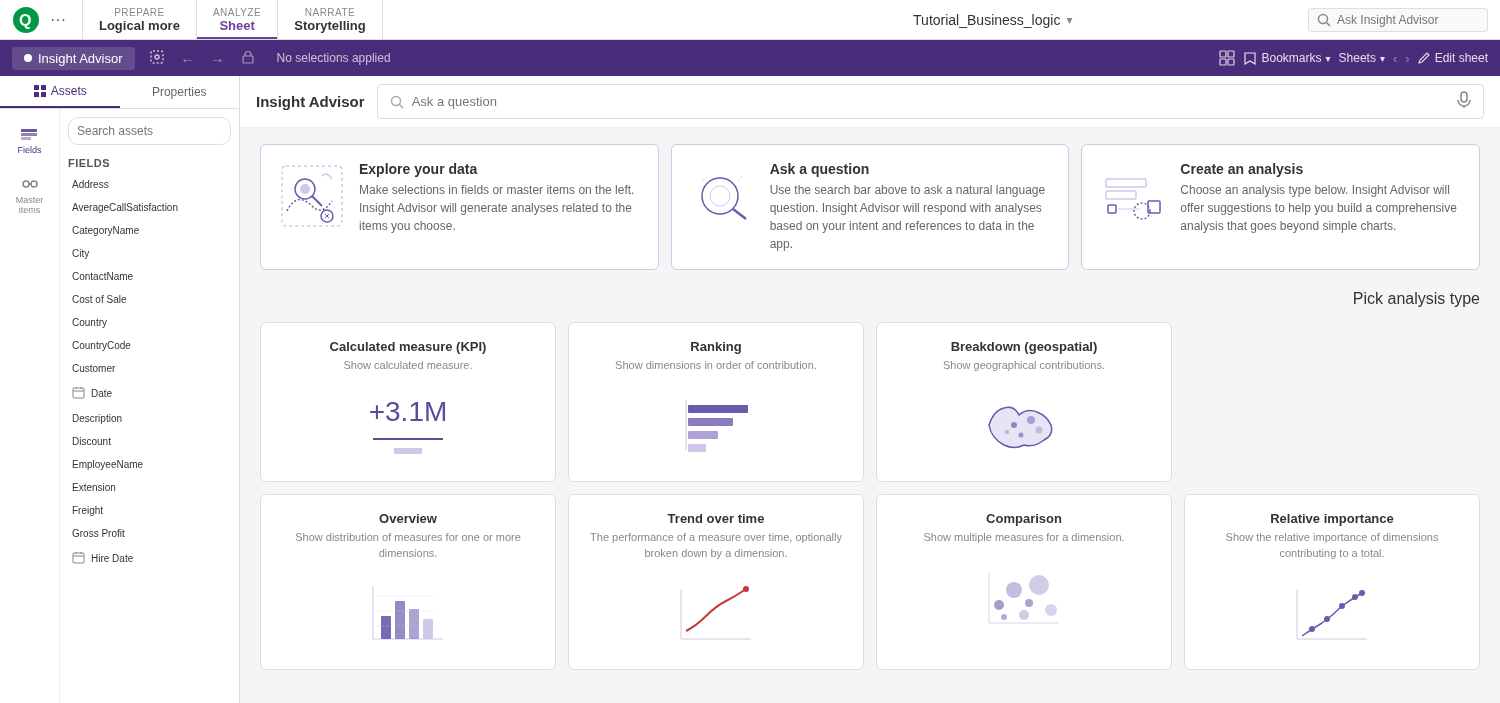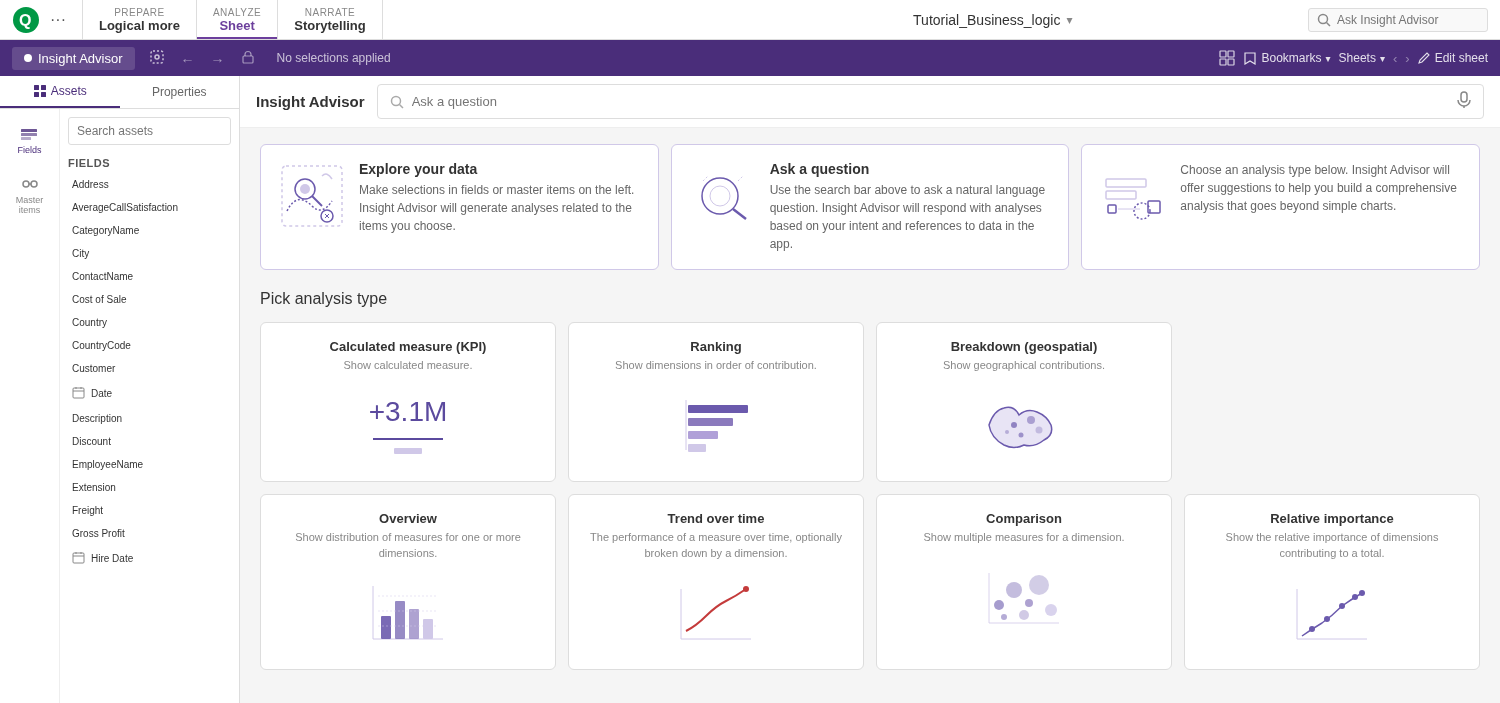--- a/index.html
+++ b/index.html
@@ -67,21 +67,21 @@
       justify-content: center; gap: 4px;
     }
     .left-tab.active { color: #4a2d7a; border-bottom: 2px solid #4a2d7a; }
     .sidebar-nav { display: flex; flex-direction: column; align-items: center; width: 60px; border-right: 1px solid #eee; padding-top: 8px; gap: 4px; }
     .sidebar-nav-item { display: flex; flex-direction: column; align-items: center; padding: 8px 4px; cursor: pointer; color: #666; gap: 2px; font-size: 10px; }
     .sidebar-nav-item.active { color: #4a2d7a; }
     .sidebar-nav-item svg { width: 18px; height: 18px; }
     .left-content { display: flex; flex: 1; overflow: hidden; }
     .fields-list-area { flex: 1; display: flex; flex-direction: column; overflow: hidden; }
     .search-assets-input {
-      margin: 8px; padding: 6px 8px; border: 1px solid #ddd; border-radius: 3px;
+      margin: 8px; padding: 6px 8px; border: 1px solid #ddd; border-radius: 10px;
       font-size: 12px; color: #888; outline: none;
     }
     .fields-label { padding: 4px 8px 4px 8px; font-size: 11px; font-weight: 700; color: #555; text-transform: uppercase; letter-spacing: 0.5px; }
     .fields-list { flex: 1; overflow-y: auto; }
     .field-item {
       display: flex; align-items: center; padding: 6px 8px 6px 12px;
       cursor: pointer; font-size: 10px; color: #333; gap: 6px;
     }
 
     
@@ -104,21 +104,21 @@
     
     .info-cards { display: grid; grid-template-columns: 1fr 1fr 1fr; gap: 12px; margin-bottom: 20px; }
     .info-card {
       background: #fff; border: 1px solid #d0c8e8; border-radius: 6px;
       padding: 16px; display: flex; align-items: flex-start; gap: 12px;
     }
     .info-card h3 { font-size: 14px; font-weight: 700; color: #333; margin-bottom: 4px; }
     .info-card p { font-size: 12px; color: #666; line-height: 1.5; }
 
     
-    .analysis-title { font-size: 16px; font-weight: 400; color: #333; margin-bottom: 14px; }
+    .analysis-title { font-size: 16px; font-weight: 400; color: #333; margin-bottom: 14px; text-align: right; }
 
     .analysis-grid { display: grid; grid-template-columns: 1fr 1fr 1fr 1fr; gap: 12px; }
     .analysis-card {
       background: #fff; border: 1px solid #ddd; border-radius: 6px;
       padding: 16px; cursor: pointer; display: flex; flex-direction: column; align-items: center;
     }
     .analysis-card h4 { font-size: 13px; font-weight: 700; color: #333; text-align: center; margin-bottom: 4px; }
     .analysis-card p { font-size: 11px; color: #888; text-align: center; line-height: 1.4; margin-bottom: 12px; }
     .card-visual { display: flex; align-items: center; justify-content: center; height: 80px; width: 100%; }
 
@@ -407,20 +407,21 @@
             <svg width="70" height="70" viewBox="0 0 70 70" fill="none">
               <rect x="8" y="18" width="40" height="8" rx="1" stroke="#d0c8e8" stroke-width="1.5"></rect>
               <rect x="8" y="30" width="30" height="8" rx="1" stroke="#d0c8e8" stroke-width="1.5"></rect>
               <rect x="50" y="40" width="12" height="12" rx="1" stroke="#6b5aad" stroke-width="1.5"></rect>
               <circle cx="44" cy="50" r="8" stroke="#6b5aad" stroke-width="1.5" stroke-dasharray="2 2"></circle>
               <rect x="10" y="44" width="8" height="8" rx="1" stroke="#6b5aad" stroke-width="1.5"></rect>
               <line x1="20" y1="48" x2="42" y2="48" stroke="#d0c8e8" stroke-width="1"></line>
             </svg>
           </div>
           <div>
+            <h3>Create an analysis</h3>
             <p>Choose an analysis type below. Insight Advisor will offer suggestions to help you build a comprehensive analysis that goes beyond simple charts.</p>
           </div>
         </div>
 
       </div>
 
       <div class="analysis-title">Pick analysis type</div>
 
       <div class="analysis-grid">
 

